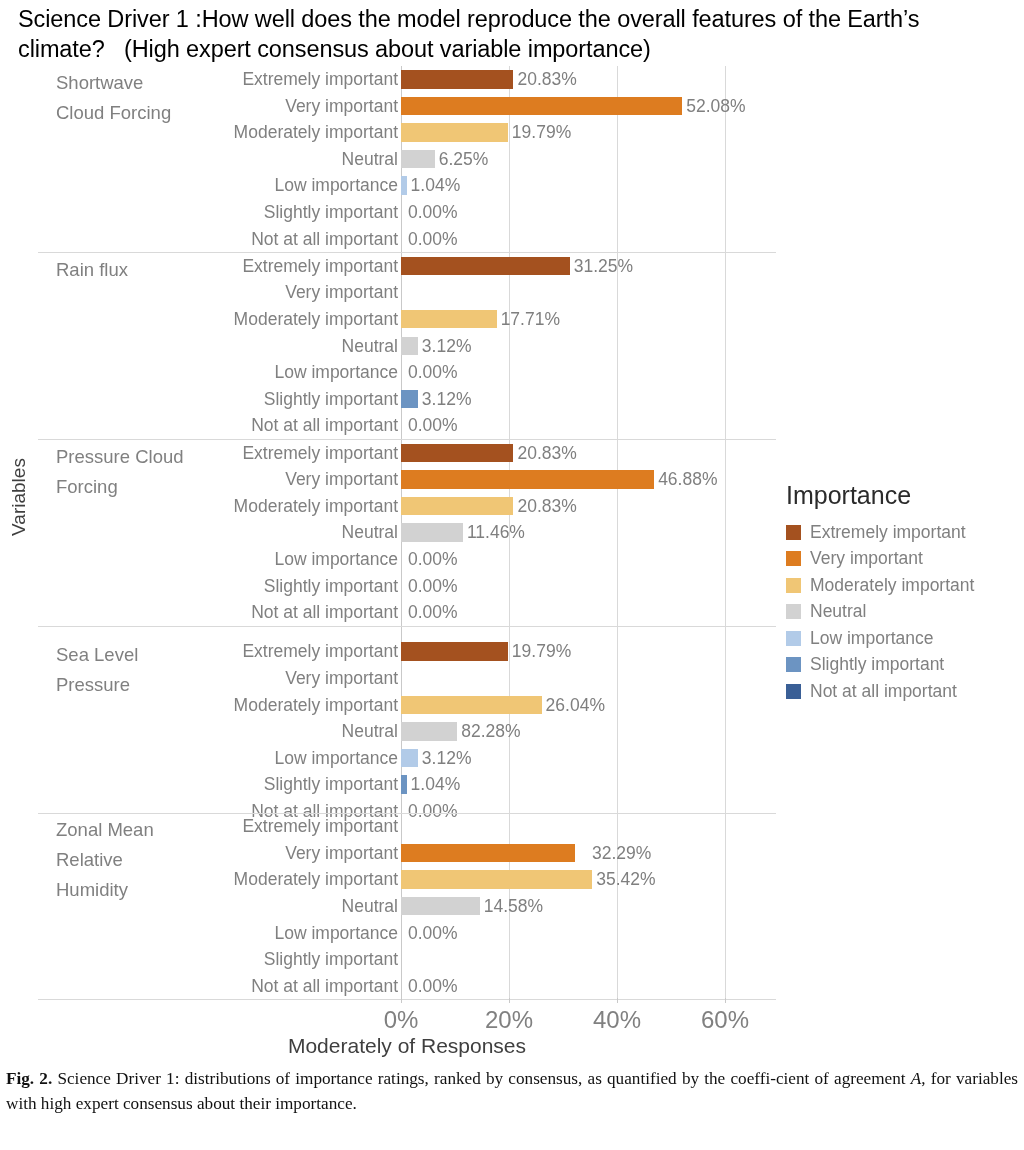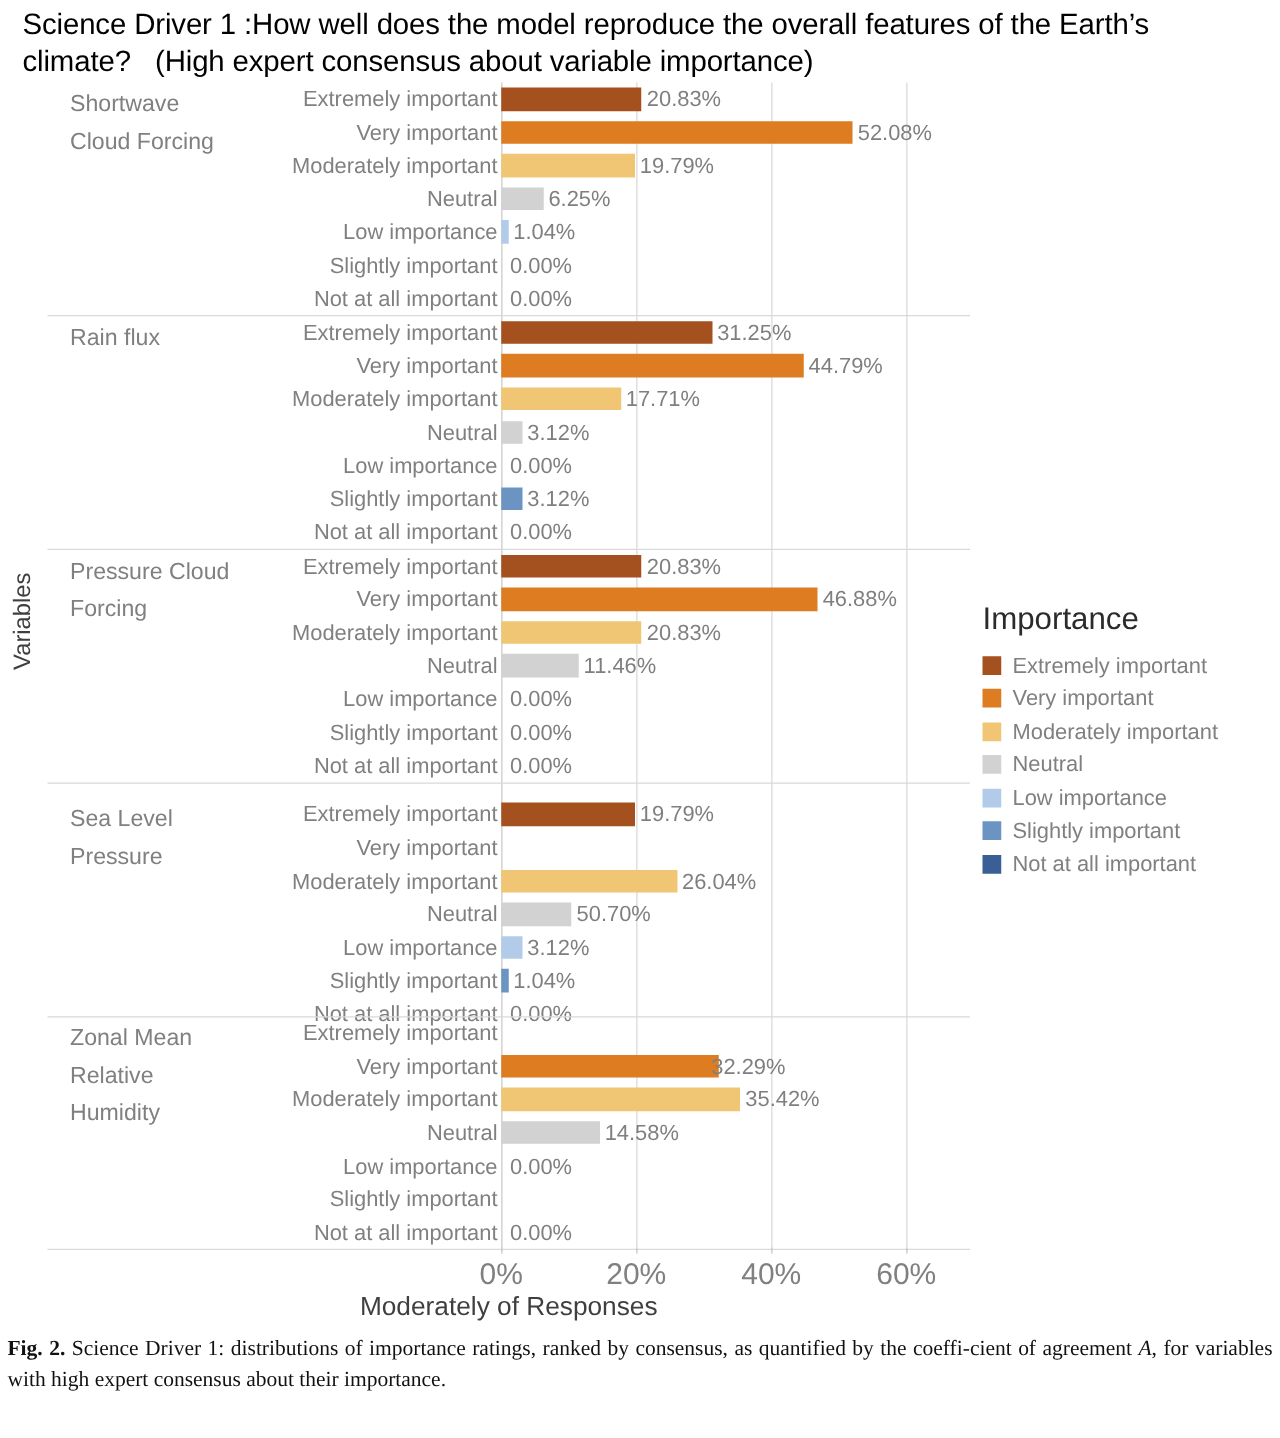--- a/index.html
+++ b/index.html
@@ -308,24 +308,20 @@
           <div class="rows">
             <div class="row">
               <div class="row-label">Extremely important</div>
               <div class="bar-wrap">
                 <div class="bar" style="width: 168.75px; background: rgb(164, 81, 31);"></div>
                 <div class="bar-value" style="left: 168.75px;">31.25%</div>
               </div>
             </div>
             <div class="row">
               <div class="row-label">Very important</div>
-              <div class="bar-wrap">
-                <div class="bar" style="width: 241.866px; background: rgb(221, 124, 32);"></div>
-                <div class="bar-value" style="left: 241.866px;">44.79%</div>
-              </div>
             </div>
             <div class="row">
               <div class="row-label">Moderately important</div>
               <div class="bar-wrap">
                 <div class="bar" style="width: 95.634px; background: rgb(240, 198, 117);"></div>
                 <div class="bar-value" style="left: 95.634px;">17.71%</div>
               </div>
             </div>
             <div class="row">
               <div class="row-label">Neutral</div>
@@ -425,21 +421,21 @@
               <div class="row-label">Moderately important</div>
               <div class="bar-wrap">
                 <div class="bar" style="width: 140.616px; background: rgb(240, 198, 117);"></div>
                 <div class="bar-value" style="left: 140.616px;">26.04%</div>
               </div>
             </div>
             <div class="row">
               <div class="row-label">Neutral</div>
               <div class="bar-wrap">
                 <div class="bar" style="width: 56.268px; background: rgb(210, 210, 210);"></div>
-                <div class="bar-value" style="left: 56.268px;">50.70%</div>
+                <div class="bar-value" style="left: 56.268px;">82.28%</div>
               </div>
             </div>
             <div class="row">
               <div class="row-label">Low importance</div>
               <div class="bar-wrap">
                 <div class="bar" style="width: 16.848px; background: rgb(178, 203, 232);"></div>
                 <div class="bar-value" style="left: 16.848px;">3.12%</div>
               </div>
             </div>
             <div class="row">
@@ -461,21 +457,21 @@
         <div class="group" style="top: 747.2px; height: 186.2px;">
           <div class="group-label">Zonal Mean Relative Humidity</div>
           <div class="rows">
             <div class="row">
               <div class="row-label">Extremely important</div>
             </div>
             <div class="row">
               <div class="row-label">Very important</div>
               <div class="bar-wrap">
                 <div class="bar" style="width: 174.366px; background: rgb(221, 124, 32);"></div>
-                <div class="bar-value" style="left: 164px;">32.29%</div>
+                <div class="bar-value" style="left: 187px;">32.29%</div>
               </div>
             </div>
             <div class="row">
               <div class="row-label">Moderately important</div>
               <div class="bar-wrap">
                 <div class="bar" style="width: 191.268px; background: rgb(240, 198, 117);"></div>
                 <div class="bar-value" style="left: 191.268px;">35.42%</div>
               </div>
             </div>
             <div class="row">

